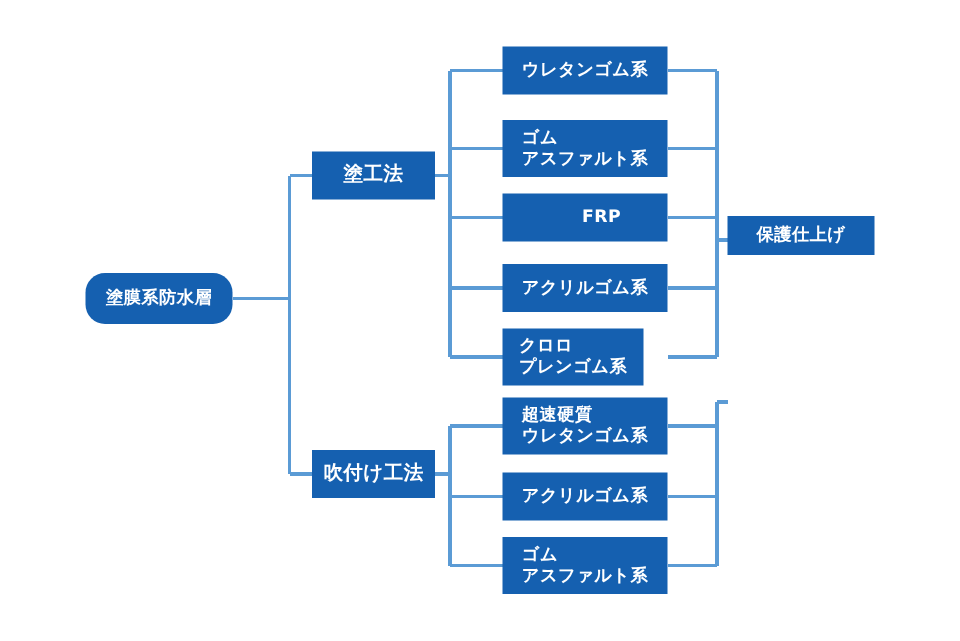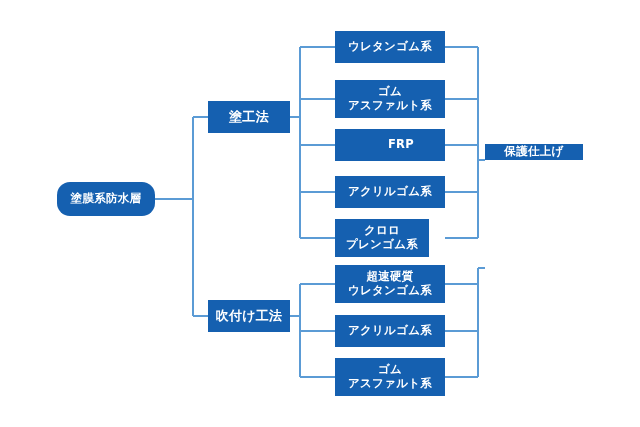--- a/index.html
+++ b/index.html
@@ -20,21 +20,20 @@
     pointer-events:none;
   }
   .node{
     position:absolute;
     box-sizing:border-box;
     background:#1560b0;
     color:#ffffff;
     display:flex;
     align-items:center;
     justify-content:center;
-    text-align:center;
     line-height:1.18;
     font-weight:700;
     letter-spacing:0.3px;
     font-size:11.5px;
     z-index:2;
   }
   .node .lbl{
     display:block;
     white-space:pre-line;
     padding:0 3px;
@@ -122,17 +121,17 @@
 ウレタンゴム系</span>
   </div>
   <div class="node lvl3" style="left:335px;top:315px;width:110px;height:32px;">
     <span class="lbl">アクリルゴム系</span>
   </div>
   <div class="node lvl3" style="left:335px;top:358px;width:110px;height:38px;">
     <span class="lbl">ゴム
 アスファルト系</span>
   </div>
 
-  <div class="node fin" style="left:485px;top:144px;width:98px;height:16px;">
+  <div class="node fin" style="left:485px;top:144px;width:98px;height:26px;">
     <span class="lbl">保護仕上げ</span>
   </div>
 
 </div>
 
 </body></html>

